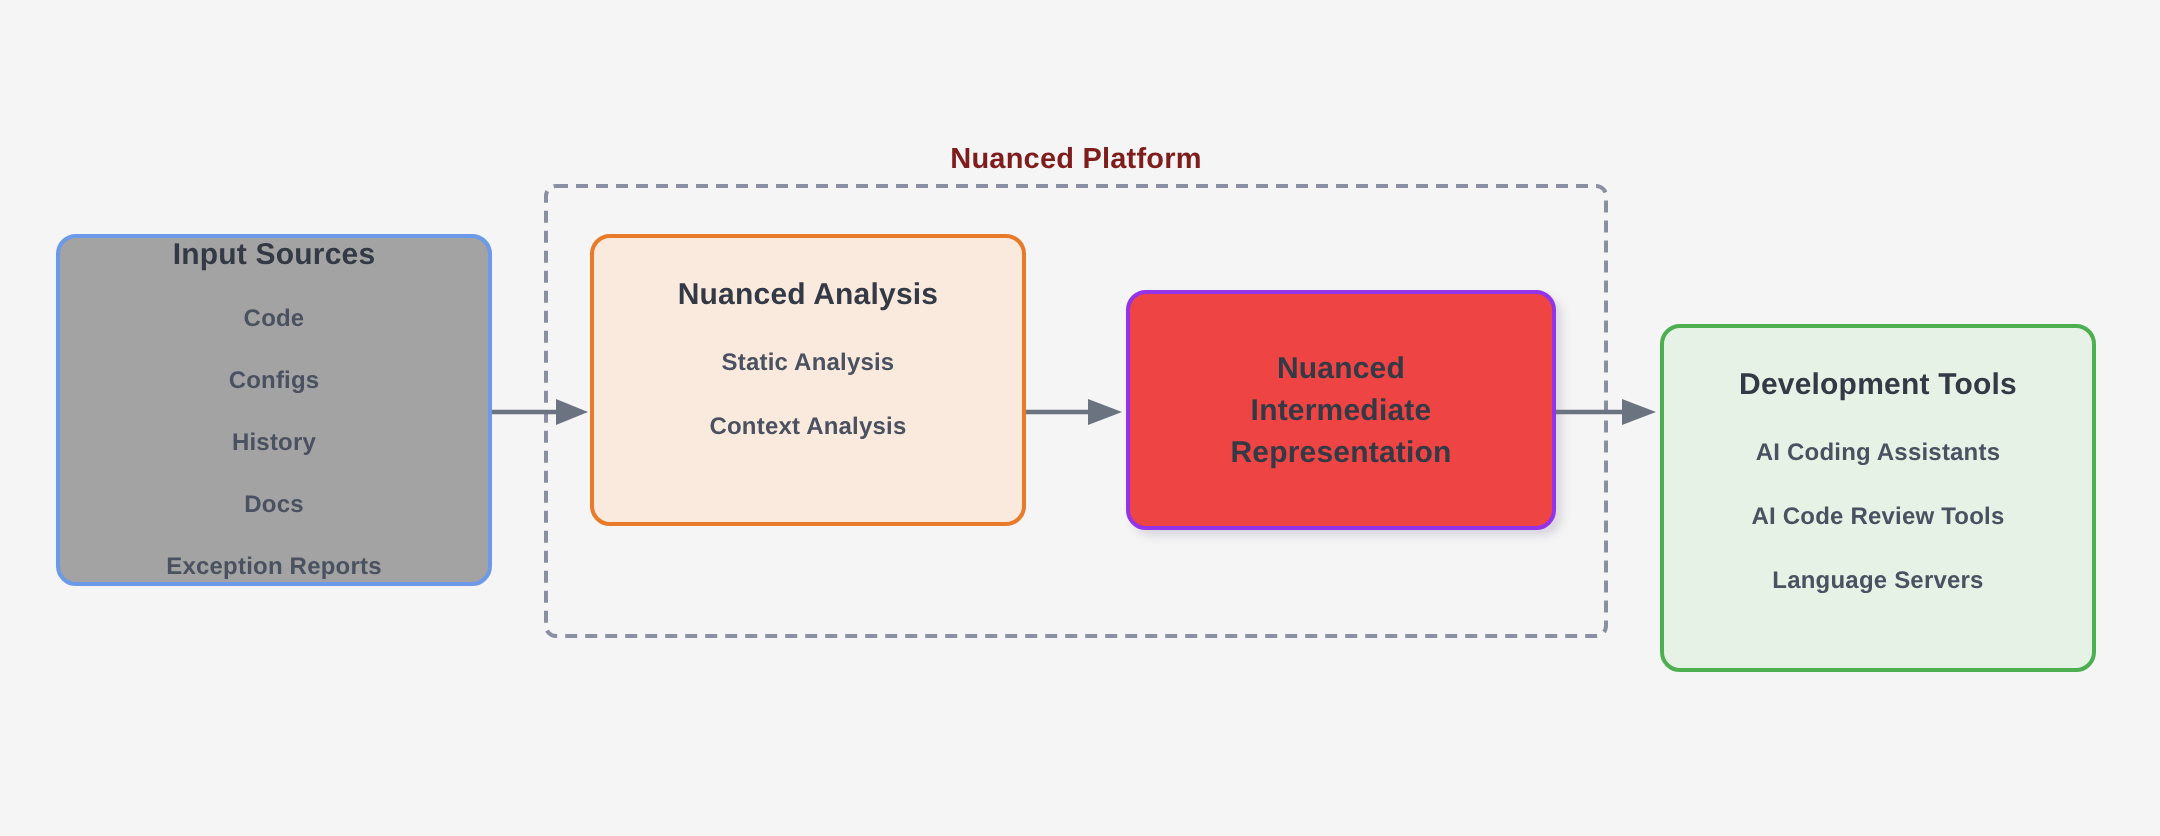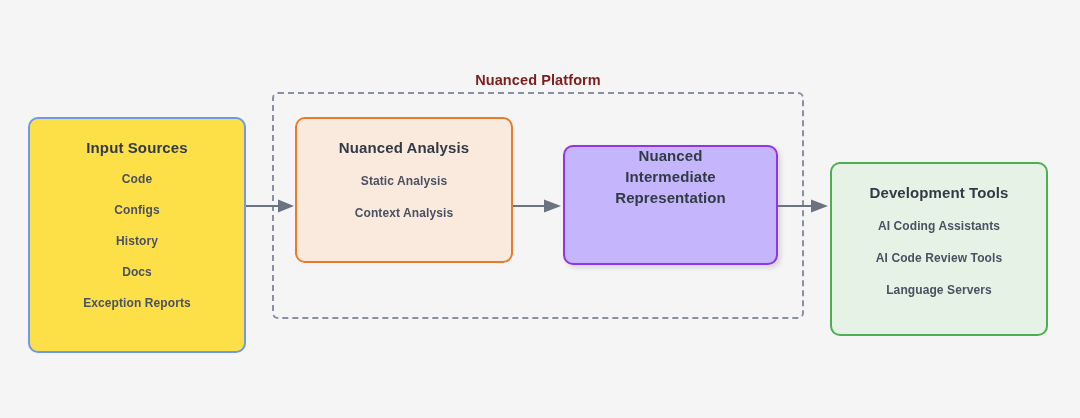--- a/index.html
+++ b/index.html
@@ -70,24 +70,23 @@
     flex-direction: column;
     align-items: center;
     width: 100%;
   }
 
   
   #node-input {
     left: 28px;
     top: 117px;
     width: 218px;
-    height: 236px;
-    background: #fde047;
+    height: 176px;
+    background: #a3a3a3;
     border: 2.5px solid #6c9ae8;
-    padding-top: 20px;
   }
   #node-input .items { margin-top: 16px; gap: 17px; }
 
   
   #node-analysis {
     left: 295px;
     top: 117px;
     width: 218px;
     height: 146px;
     background: #faeade;
@@ -95,22 +94,23 @@
     padding-top: 20px;
   }
   #node-analysis .items { margin-top: 18px; gap: 18px; }
 
   
   #node-ir {
     left: 563px;
     top: 145px;
     width: 215px;
     height: 120px;
-    background: #c4b5fd;
+    background: #ef4444;
     border: 2.5px solid #9333ea;
+    justify-content: center;
     box-shadow: 3px 3px 4px rgba(120,110,140,0.22);
   }
   #node-ir .title-lines {
     display: flex;
     flex-direction: column;
     gap: 4px;
   }
 
   
   #node-dev {

